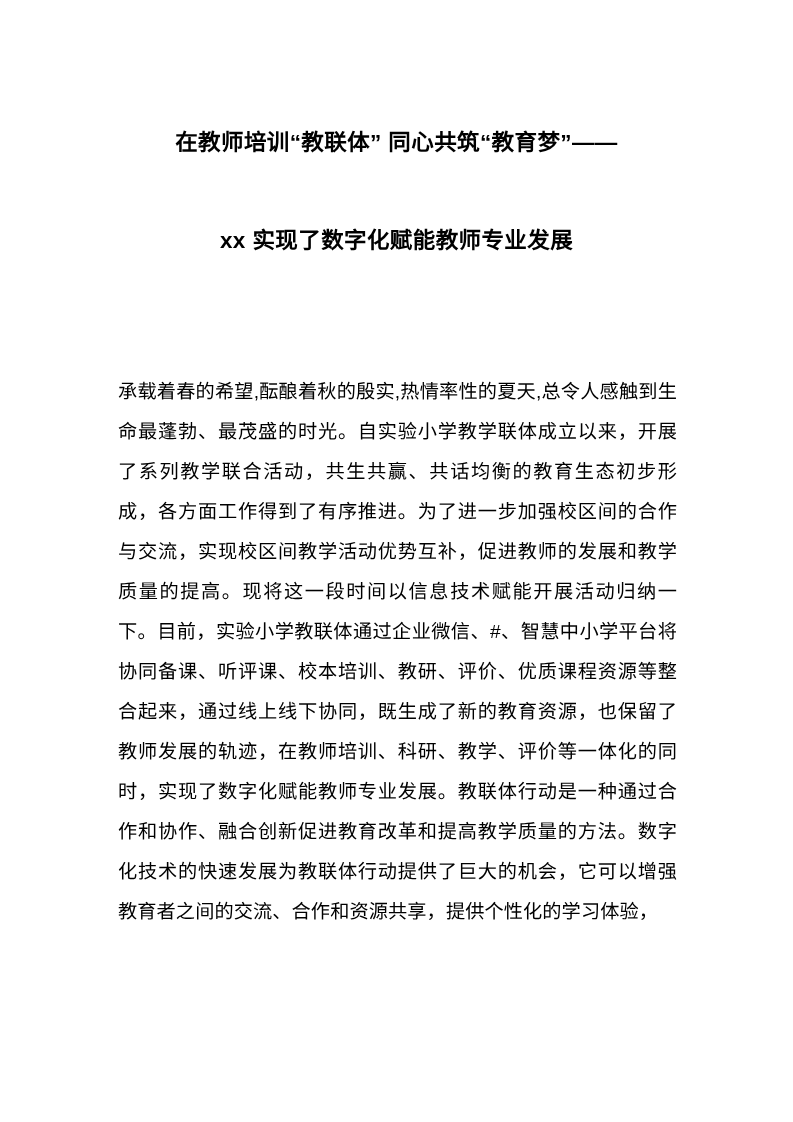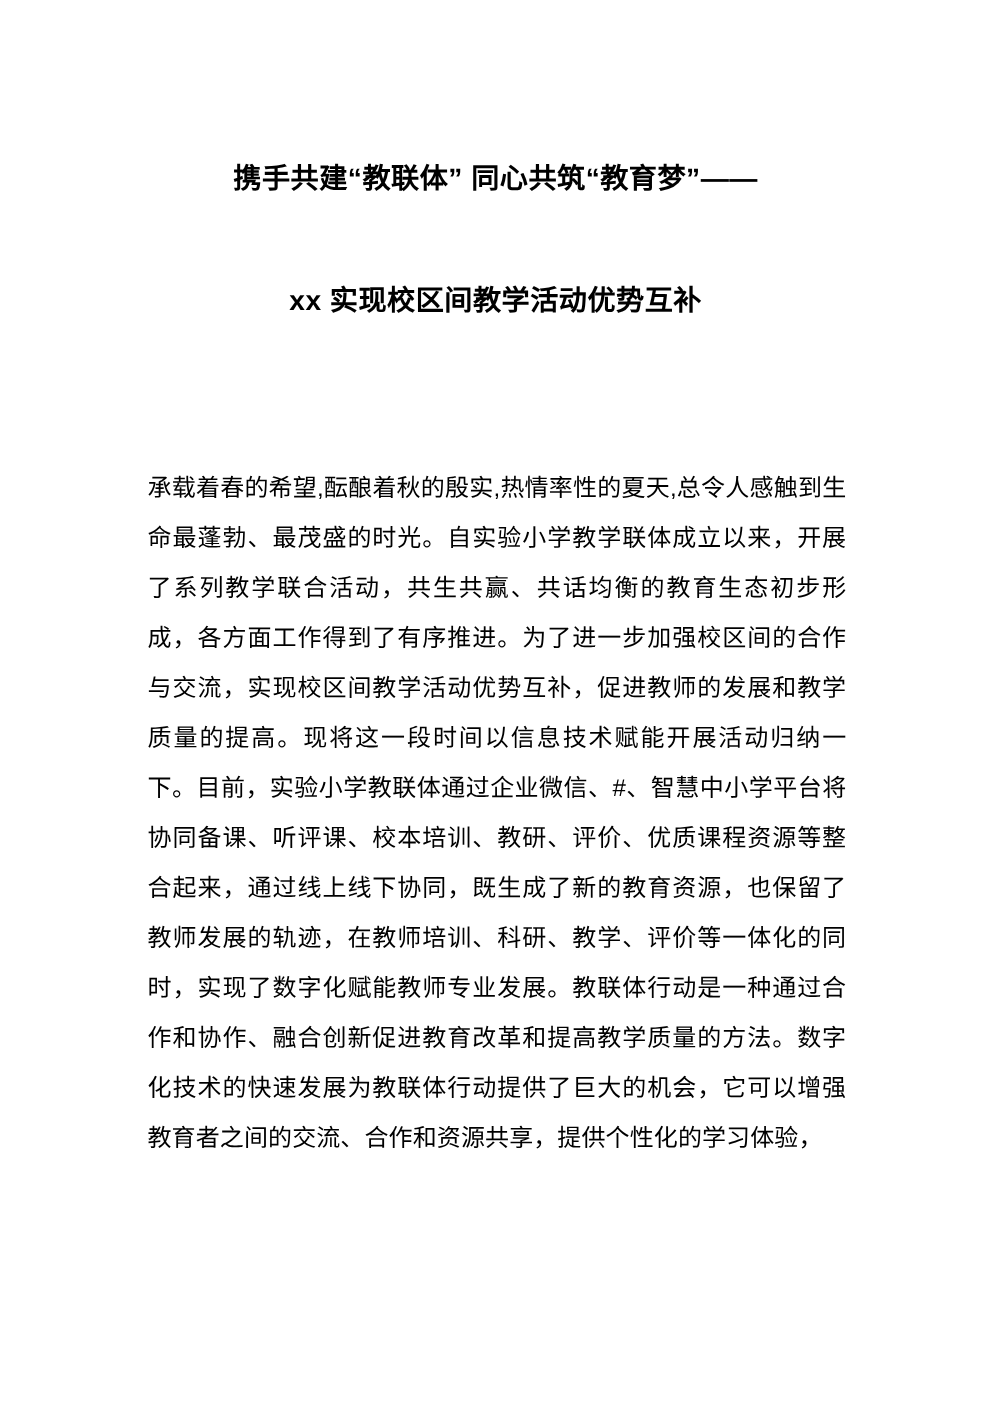--- a/index.html
+++ b/index.html
@@ -68,21 +68,21 @@
     text-indent: 0;
     word-break: break-all;
   }
 </style>
 </head>
 <body>
 
 <div class="page">
 
   <div class="title-block">
-    <div class="doc-title-line line-1">携手共建“教联体” 同心共筑“教育梦”——</div>
-    <div class="doc-title-line line-2">xx 实现校区间教学活动优势互补</div>
+    <div class="doc-title-line line-1">在教师培训“教联体” 同心共筑“教育梦”——</div>
+    <div class="doc-title-line line-2">xx 实现了数字化赋能教师专业发展</div>
   </div>
 
   <div class="body-block">
     <p class="body-paragraph">承载着春的希望,酝酿着秋的殷实,热情率性的夏天,总令人感触到生命最蓬勃、最茂盛的时光。自实验小学教学联体成立以来，开展了系列教学联合活动，共生共赢、共话均衡的教育生态初步形成，各方面工作得到了有序推进。为了进一步加强校区间的合作与交流，实现校区间教学活动优势互补，促进教师的发展和教学质量的提高。现将这一段时间以信息技术赋能开展活动归纳一下。目前，实验小学教联体通过企业微信、#、智慧中小学平台将协同备课、听评课、校本培训、教研、评价、优质课程资源等整合起来，通过线上线下协同，既生成了新的教育资源，也保留了教师发展的轨迹，在教师培训、科研、教学、评价等一体化的同时，实现了数字化赋能教师专业发展。教联体行动是一种通过合作和协作、融合创新促进教育改革和提高教学质量的方法。数字化技术的快速发展为教联体行动提供了巨大的机会，它可以增强教育者之间的交流、合作和资源共享，提供个性化的学习体验，</p>
   </div>
 
 </div>
 
 </body></html>

